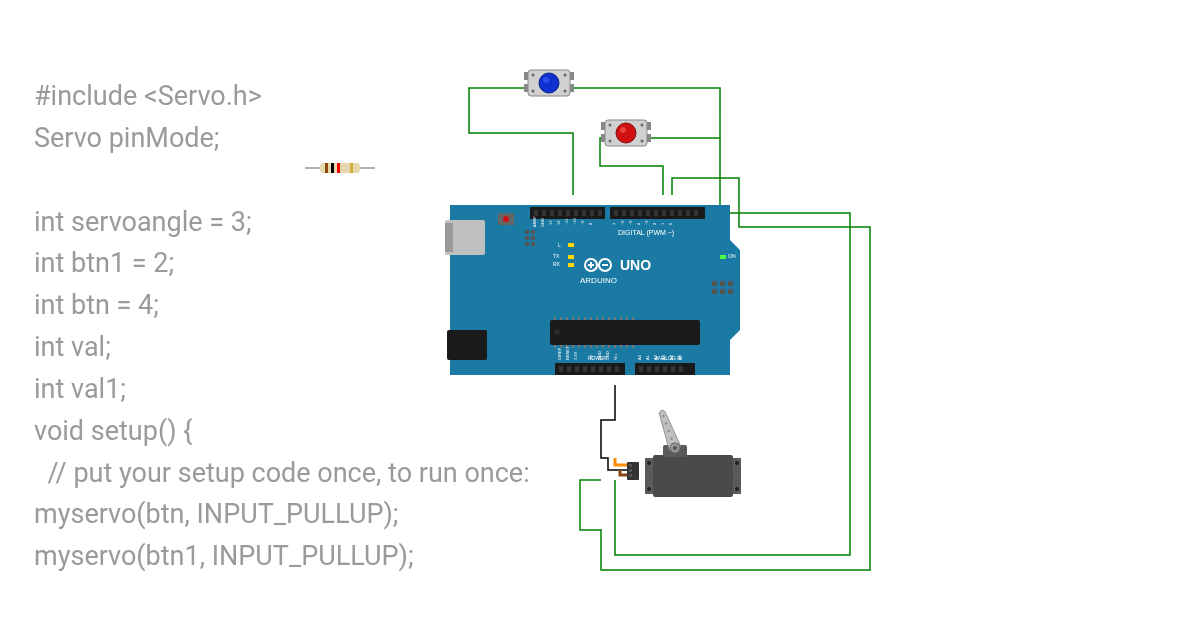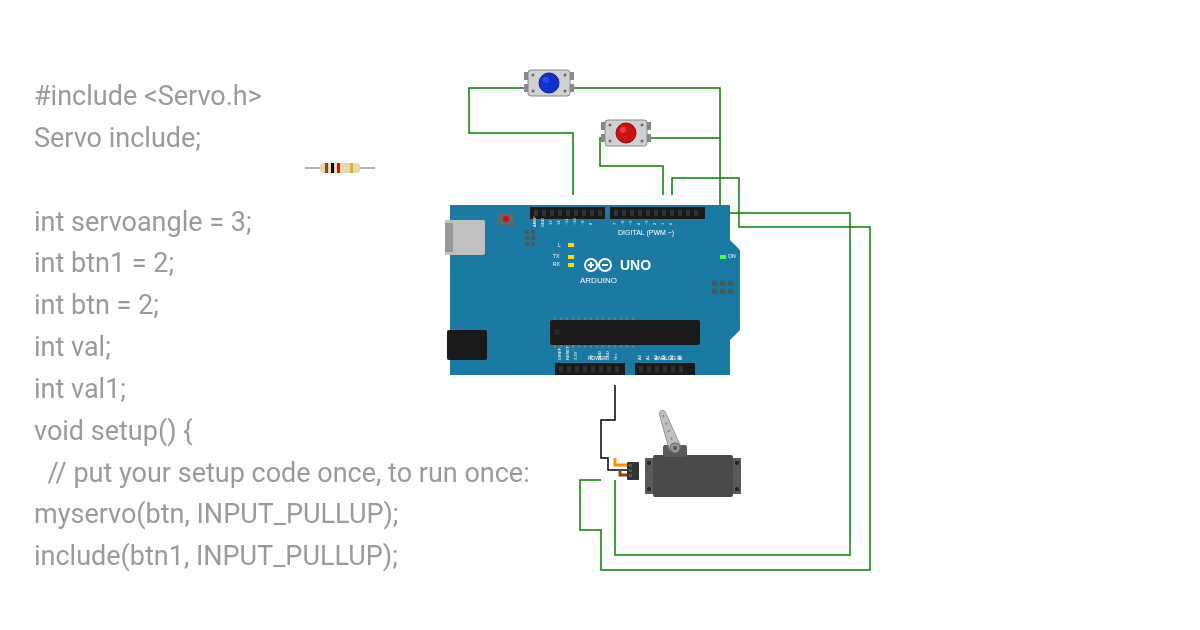--- a/index.html
+++ b/index.html
@@ -48,31 +48,31 @@
 
   .servo-body { fill: #4a4a4a; }
   .servo-top { fill: #5a5a5a; }
   .servo-arm { fill: #c0c0c0; stroke: #888; stroke-width: 0.8; }
   .servo-pin { fill: #333; }
 </style>
 </head>
 <body>
 
 <div class="code-block"><span>#include &lt;Servo.h&gt;</span>
-<span>Servo include;</span>
+<span>Servo pinMode;</span>
 <span></span>
 <span>int servoangle = 3;</span>
 <span>int btn1 = 2;</span>
-<span>int btn = 2;</span>
+<span>int btn = 4;</span>
 <span>int val;</span>
 <span>int val1;</span>
 <span>void setup() {</span>
 <span>  // put your setup code once, to run once:</span>
 <span>myservo(btn, INPUT_PULLUP);</span>
-<span>include(btn1, INPUT_PULLUP);</span></div>
+<span>myservo(btn1, INPUT_PULLUP);</span></div>
 
 <svg class="diagram">
 
   <path class="wire" d="M 528 88 L 469 88 L 469 133 L 573 133 L 573 195"></path>
   <path class="wire" d="M 570 88 L 720 88 L 720 115"></path>
 
   <path class="wire" d="M 605 138 L 600 138 L 600 166 L 663 166 L 663 195"></path>
   <path class="wire" d="M 647 138 L 720 138 L 720 213 L 850 213 L 850 555 L 615 555 L 615 480"></path>
   <path class="wire" d="M 720 115 L 720 138"></path>
   <path class="wire" d="M 672 195 L 672 178 L 739 178 L 739 227 L 870 227 L 870 570 L 601 570 L 601 530 L 580 530 L 580 480 L 601 480"></path>

